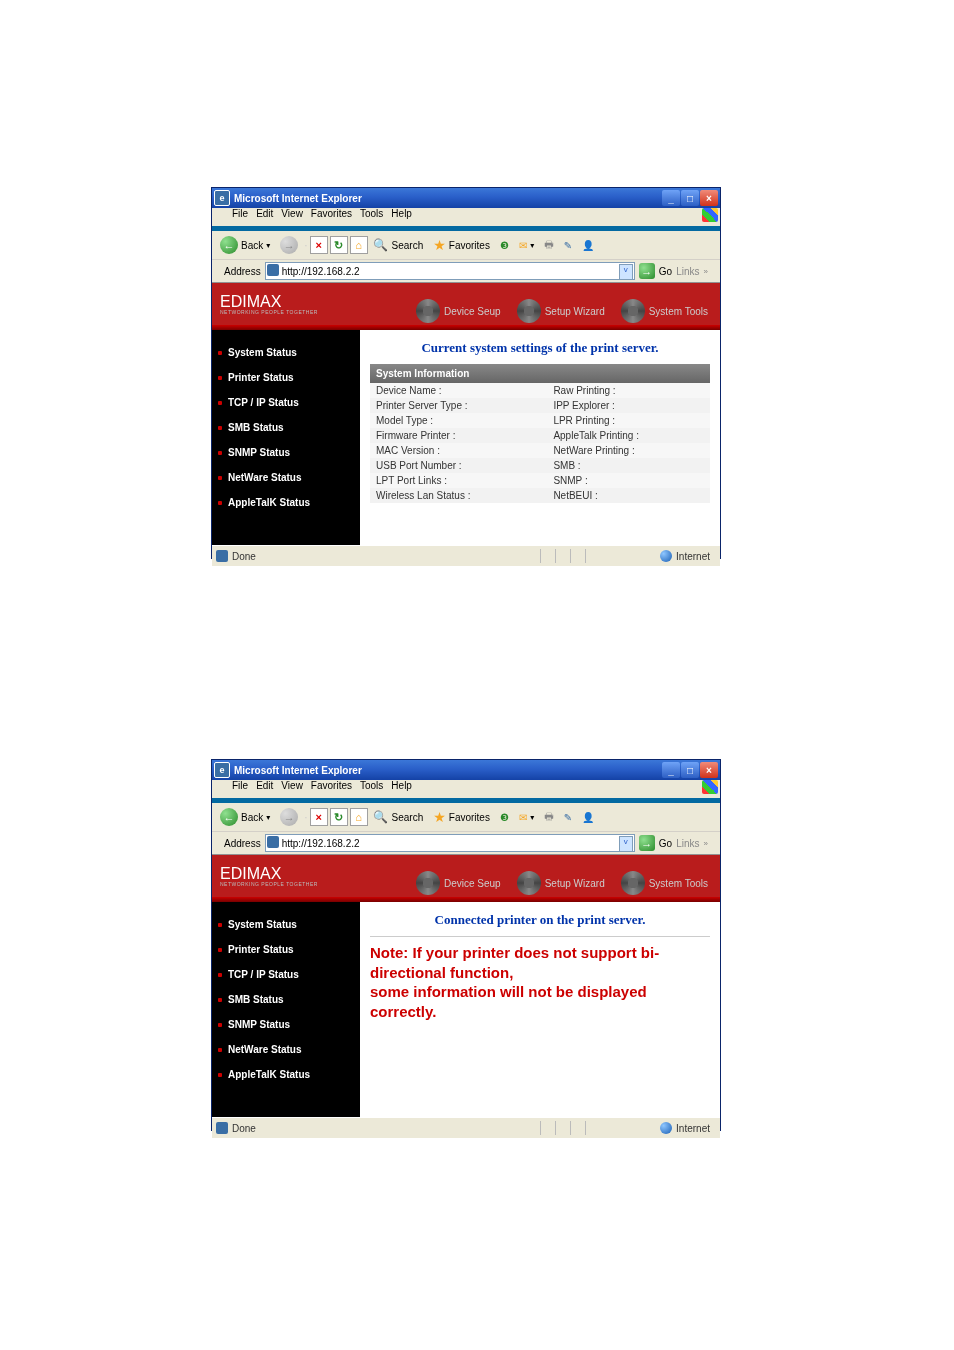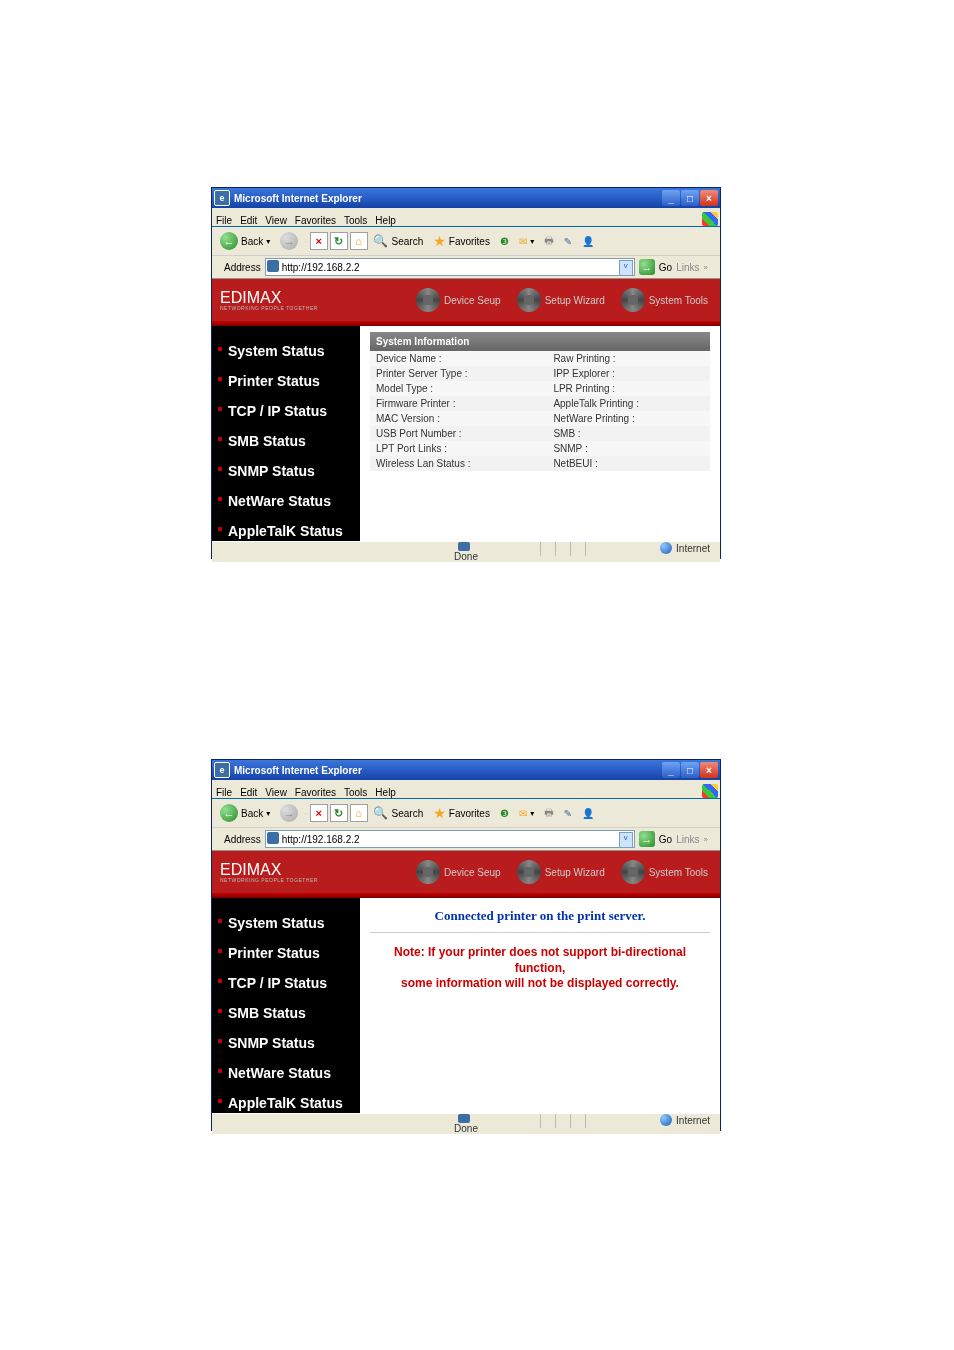--- a/index.html
+++ b/index.html
@@ -62,26 +62,26 @@
   }
   .win-min { background: linear-gradient(#6fa3f7,#2d5fc4); }
   .win-max { background: linear-gradient(#6fa3f7,#2d5fc4); }
   .win-close { background: linear-gradient(#f08b7a,#d1321a); }
 
   
   .menubar {
     height: 18px;
     background: #ece9d8;
     display: flex;
-    align-items: flex-end;
+    align-items: flex-start;
     font-size: 10px;
     color: #000;
-    padding: 0 4px;
+    padding: 0 20px;
     gap: 8px;
-    border-bottom: 1px solid #0369a1;
+    border-bottom: 5px solid #0369a1;
     position: relative;
   }
   .menubar .flag {
     position: absolute;
     right: 2px;
     width: 16px; height: 14px;
     background: linear-gradient(45deg,#f33 25%,#3c3 25% 50%,#36f 50% 75%,#fc3 75%);
     border-radius: 2px;
   }
 
@@ -197,21 +197,21 @@
     color: #fff;
     font-family: "Arial Black", Arial, sans-serif;
     font-size: 16px;
     letter-spacing: 0px;
     padding-left: 8px;
     line-height: 1;
   }
   .edx-logo small { display:block; font-size:5px; letter-spacing:0.5px; color:#bbb; font-weight:normal; }
   .edx-tabs {
     position: absolute;
-    right: 4px; bottom: 7px;
+    right: 4px; bottom: 0;
     display: flex;
     gap: 0;
   }
   .edx-tab {
     display: flex;
     align-items: center;
     gap: 4px;
     color: #ccc;
     font-size: 10px;
     padding: 2px 8px;
@@ -230,21 +230,21 @@
     height: calc(100% - 47px);
   }
   .edx-side {
     width: 148px;
     background: #000;
     padding: 10px 0;
   }
   .edx-side a {
     display: block;
     color: #fff;
-    font-size: 14px;
+    font-size: 10px;
     font-weight: bold;
     padding: 7px 8px 7px 16px;
     position: relative;
     text-decoration: none;
   }
   .edx-side a::before {
     content: "";
     position: absolute;
     left: 6px; top: 11px;
     width: 4px; height: 4px;
@@ -277,40 +277,38 @@
     font-size: 10px;
     color: #333;
   }
   .sysinfo-tbl td {
     padding: 2px 6px;
     background: #f2f2f2;
   }
   .sysinfo-tbl tr:nth-child(odd) td { background: #f7f7f7; }
 
   .note-red {
-    text-align: center;
     color: #cc0000;
-    font-size: 12px;
+    font-size: 15px;
     font-weight: bold;
-    margin-top: 12px;
+    margin-top: 6px;
     line-height: 1.3;
   }
 
   
   .statusbar {
     height: 20px;
     background: #ece9d8;
     border-top: 1px solid #fff;
     display: flex;
     align-items: center;
     font-size: 10px;
     color: #333;
     padding: 0 4px;
     position: relative;
-    flex-direction: column;
   }
   .statusbar .done-ico {
     width: 12px; height: 12px;
     background: #3a6ea5;
     border-radius: 2px;
     margin-right: 4px;
   }
   .statusbar .zone {
     position: absolute;
     right: 10px;
@@ -437,20 +435,21 @@
       <div class="edx-side">
         <a>System Status</a>
         <a>Printer Status</a>
         <a>TCP / IP Status</a>
         <a>SMB Status</a>
         <a>SNMP Status</a>
         <a>NetWare Status</a>
         <a>AppleTalK Status</a>
       </div>
       <div class="edx-main">
+        <div class="edx-heading">Current system settings of the print server.</div>
         <div class="sysinfo-hdr">System Information</div>
         <table class="sysinfo-tbl">
           <tbody>
               <tr>
                 <td>Device Name :</td>
                 <td>Raw Printing :</td>
               </tr>
           <tr>
                 <td>Printer Server Type :</td>
                 <td>IPP Explorer :</td>

